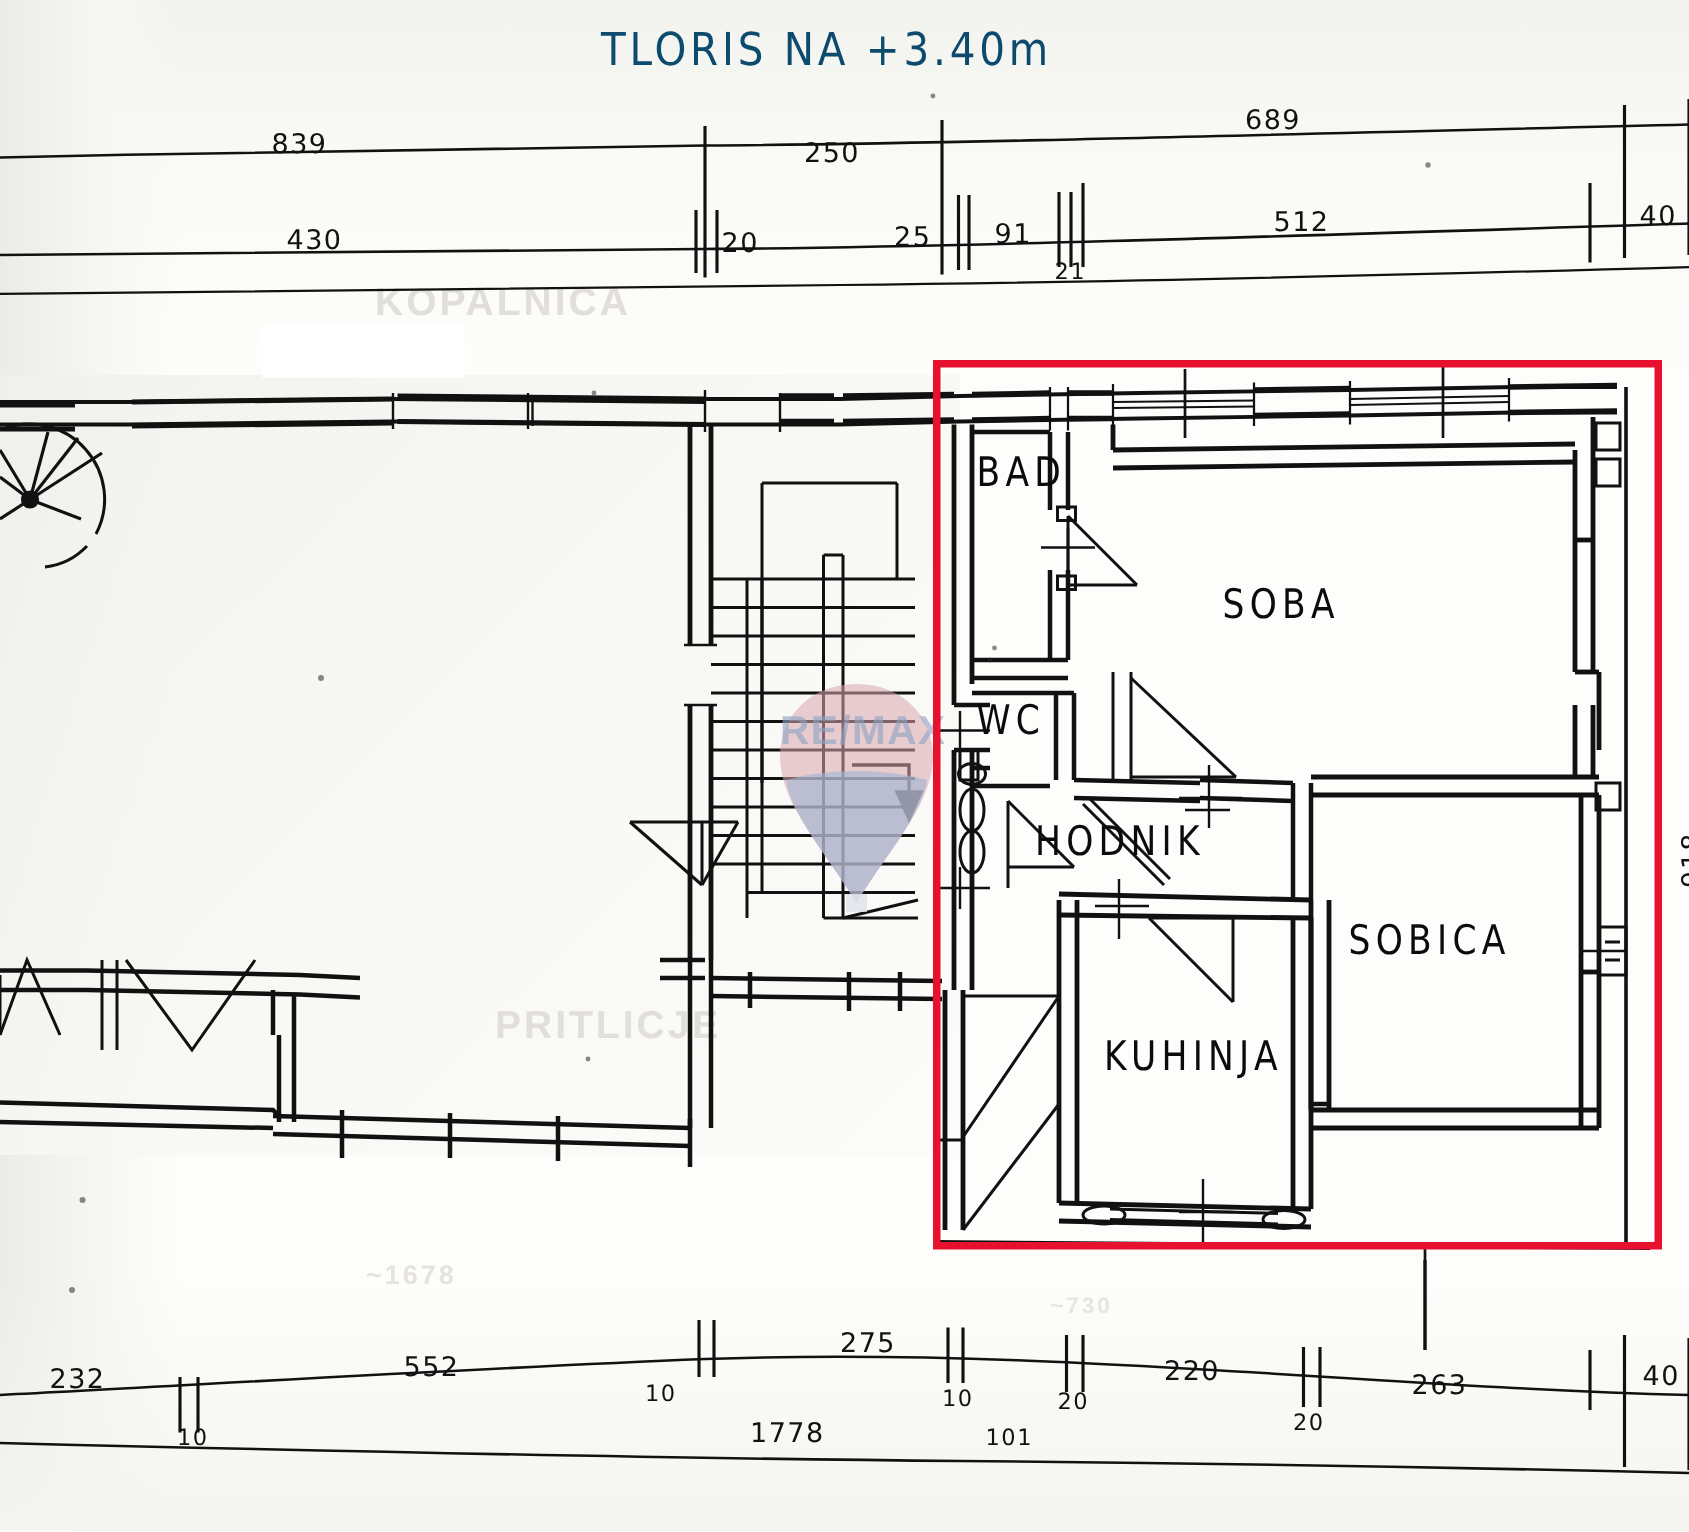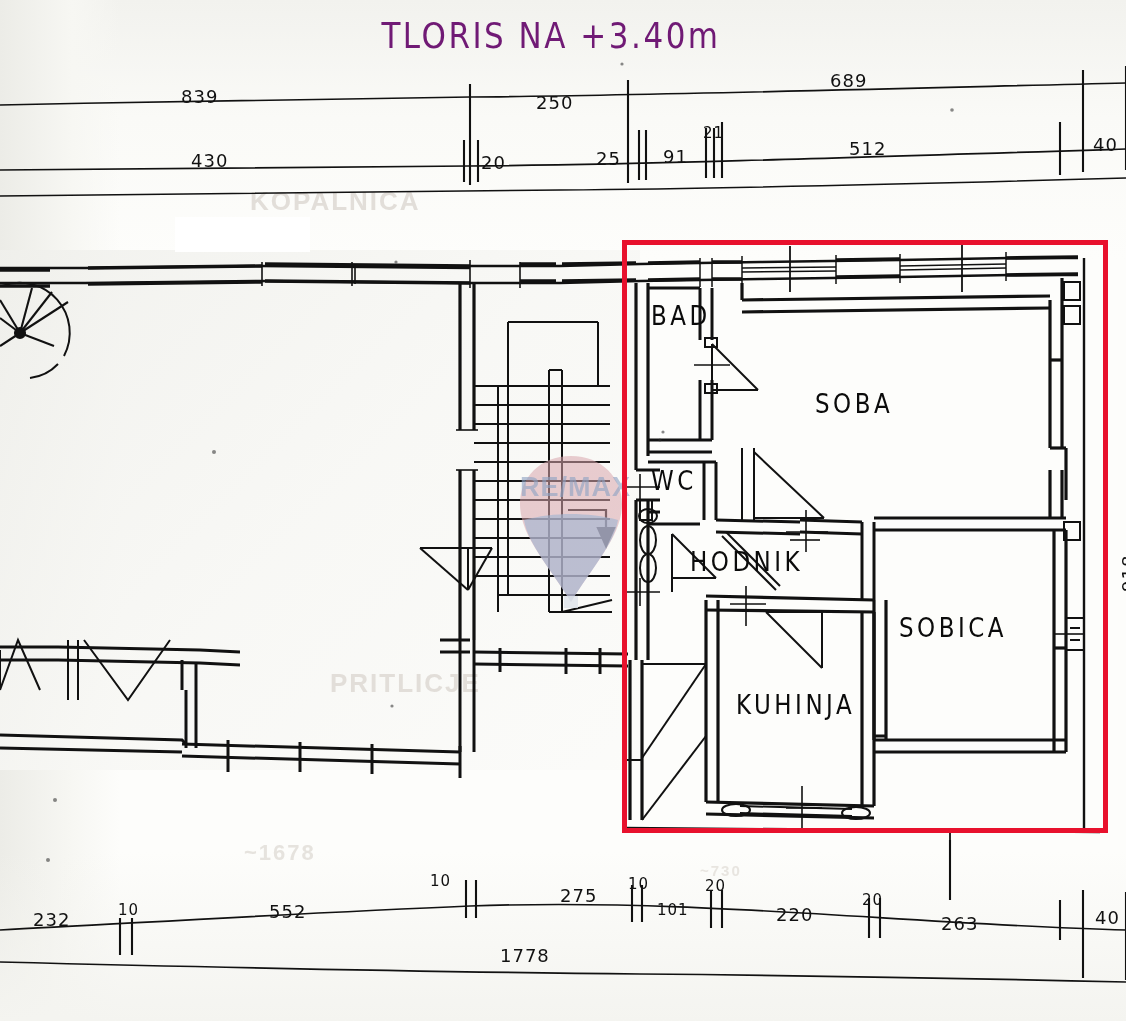--- a/index.html
+++ b/index.html
@@ -22,39 +22,39 @@
   .shade-body{left:0;top:250px;width:640px;height:520px;
     background:linear-gradient(135deg,#f0f0ec 0%, #f7f7f4 50%, #fbfbf9 100%);opacity:.85;}
 
   
   .ghost{
     position:absolute;color:#e2ded9;font-weight:bold;
     letter-spacing:2px;pointer-events:none;user-select:none;
   }
   .ghost-a{left:250px;top:186px;font-size:26px;}
   .ghost-b{left:330px;top:668px;font-size:26px;}
-  .ghost-c{left:244px;top:840px;font-size:22px;color:#e6e3de;}
+  .ghost-c{left:244px;top:840px;font-size:18px;color:#e6e3de;}
   .ghost-d{left:700px;top:862px;font-size:15px;color:#e8e5e0;}
 
   
   .redact{position:absolute;background:#ffffff;}
 
   .title{
     position:absolute;left:0;top:18px;width:1102px;text-align:center;
-    font-size:31px;letter-spacing:2.5px;color:#701a75;
+    font-size:27px;letter-spacing:2.5px;color:#0c4a6e;
     font-family:"DejaVu Sans", sans-serif;font-weight:400;
   }
   .title span{display:inline-block;transform:scaleY(1.12);}
 
   
   .dim{
     position:absolute;font-family:"DejaVu Sans", sans-serif;
     font-size:18px;color:#111;letter-spacing:1px;white-space:nowrap;
   }
-  .dim.sm{font-size:15px;}
+  .dim.sm{font-size:15px;margin-top:48px;}
   .dim.rot{transform:rotate(-90deg);transform-origin:left top;}
 
   
   .room{
     position:absolute;font-family:"DejaVu Sans", sans-serif;
     font-size:23px;letter-spacing:3.5px;color:#0b0b0b;white-space:nowrap;
   }
   .room span{display:inline-block;transform:scaleY(1.18);}
 
   

